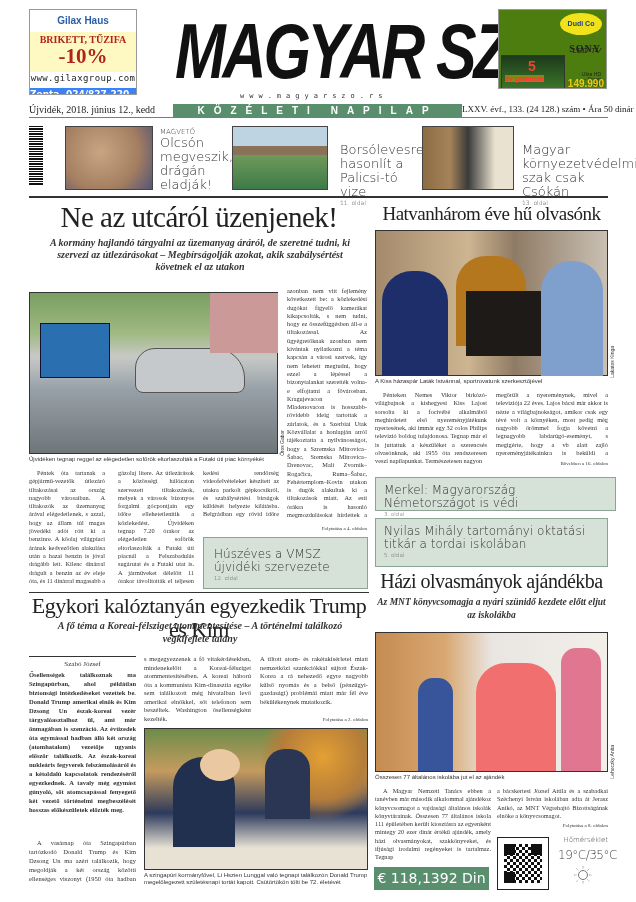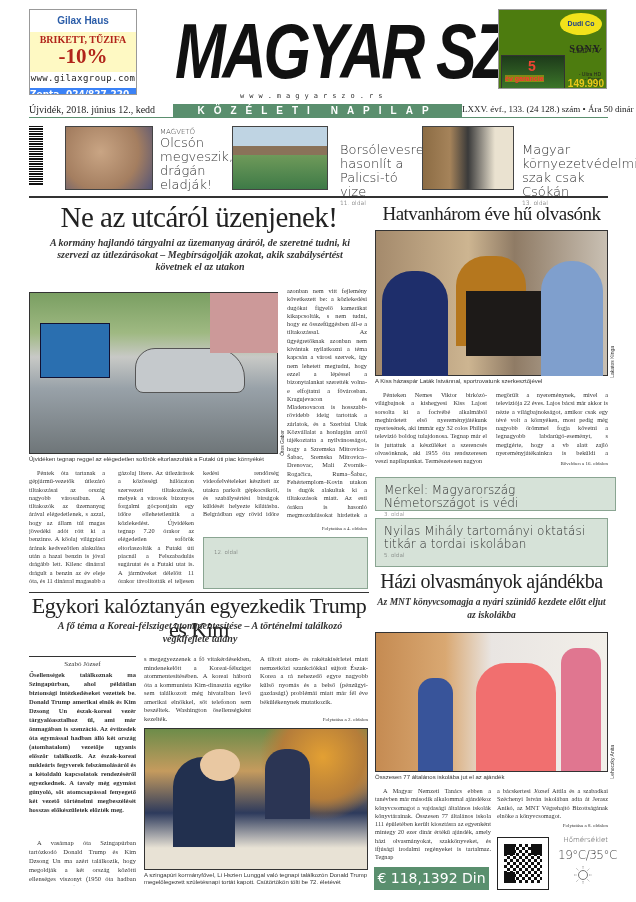--- a/index.html
+++ b/index.html
@@ -135,20 +135,21 @@
   </div>
 <div class="abs col" style="left:203px;top:469px;width:76px;height:50px">
     <p style="text-indent:0">kedési rendőrség videofelvételeket készített az utakra parkolt gépkocsikról, és szabálysértési bírságok küldését helyezte kilátásba. Belgrádban egy rövid időre reggel a Gazela körüli városnegyed állt rádfát alatt, és</p>
   </div>
 <div class="abs col" style="left:287px;top:287px;width:80px;height:234px">
     <p style="text-indent:0">azonban nem vitt fejlemény következett be: a közlekedési dugókat figyelő kamerákat kikapcsolták, s nem tudni, hogy ez összefüggésben áll-e a tiltakozással. Az ügyégretőknak azonban nem kívántak nyilatkozni a téma kapcsán a városi szervek, így nem lehetett megtudni, hogy ezzel a lépéssel a bizonytalankat szerették volna-e elfojtatni a főváros­ban. Kragujevacon és Mladenovacon is hosszabb-rövidebb ideig tartottak a zárlatok, és a Szerbiai Utak Közvállalat a honlapján arról tájékoztatta a nyilvánosságot, hogy a Szremska Mitrovica–Šabac, Sremska Mitrovica–Drenovac, Mali Zvornik–Rogačica, Ruma–Šabac, Fehértemplom–Kovin utakon is dugók alakultak ki a tiltakozások miatt. Az esti órákra is hasonló megmozdulásokat hirdettek a közösségi hálózaton szerveződő csoportok.</p>
   </div>
 <div class="abs cont" style="left:287px;top:526px;width:80px">Folytatása a 4. oldalon</div>
 
 <div class="abs gbox" style="left:203px;top:537px;width:165px;height:52px;padding:10px 10px">
+  <div class="t">Húszéves a VMSZ újvidéki szervezete</div>
   <div class="p">12. oldal</div>
 </div>
 <div class="abs hr-thick" style="left:29px;top:592px;width:340px;height:1px"></div>
 
 <div class="abs headline" style="left:29px;top:594px;width:340px;font-size:22px;line-height:24px">Egykori kalóztanyán egyezkedik Trump és Kim</div>
 <div class="abs sub" style="left:40px;top:619px;width:320px;font-size:10px;line-height:13px">A fő téma a Koreai-félsziget atommentesítése – A történelmi találkozó végkifejlete talány</div>
 <div class="abs byline" style="left:29px;top:656px;width:107px">Szabó József</div>
 <div class="abs col bold" style="left:29px;top:670px;width:107px;height:165px;font-size:6.5px;line-height:9px">
     <p style="text-indent:0">Ősellenségek találkoznak ma Szingapúrban, ahol példátlan biztonsági intézkedéseket vezettek be. Donald Trump amerikai elnök és Kim Dzsong Un észak-koreai vezér tárgyalóasztalhoz ül, ami már önmagában is szenzáció. Az évtizedek óta egymással hadban álló két ország (atomhatalom) vezetője ugyanis először találkozik. Az észak-koreai nukleáris fegyverek felszámolásáról és a kétoldalú kapcsolatok rendezéséről egyezkednek. A tavaly még egymást gúnyoló, sőt atomcsapással fenyegető két vezető történelmi megbeszélését hosszas előkészületek előzték meg.</p>
   </div>

